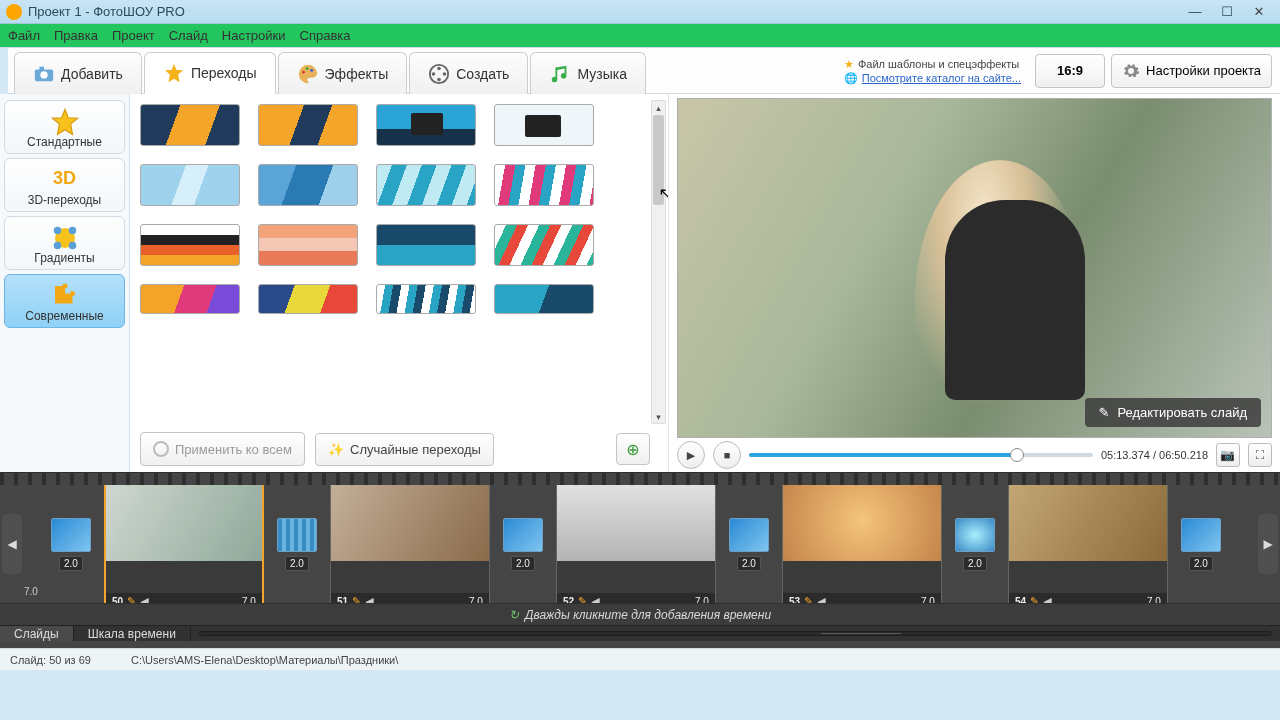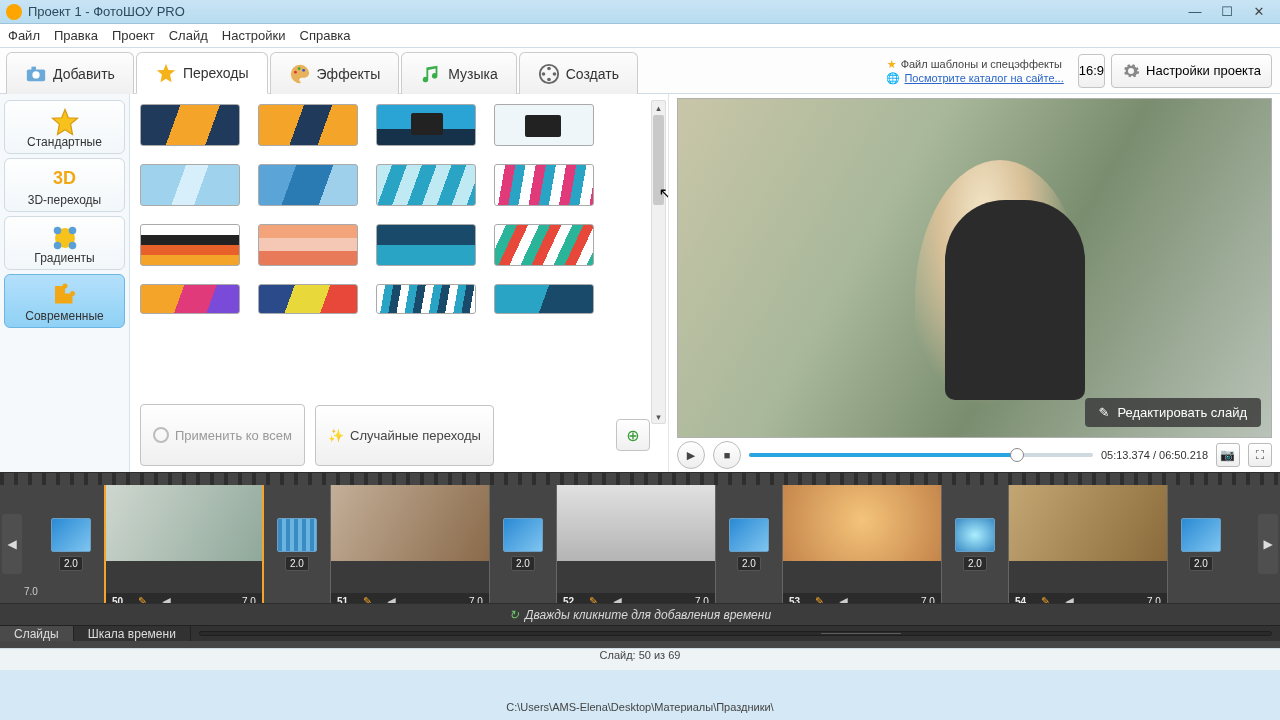--- a/index.html
+++ b/index.html
@@ -4,54 +4,54 @@
 <style>
 * { box-sizing: border-box; margin: 0; padding: 0; font-family: "Segoe UI", Tahoma, sans-serif; }
 body { width: 1280px; height: 720px; overflow: hidden; background: #d4e8f5; font-size: 12px; }
 
 .titlebar { height: 24px; background: linear-gradient(#c8e4f4, #b8dcf0); display: flex; align-items: center; padding: 0 6px; color: #2b4a5e; font-size: 13px; border-bottom: 1px solid #9fc4d8; }
 .titlebar .app-icon { width: 16px; height: 16px; background: orange; border-radius: 50%; margin-right: 6px; }
 .titlebar .title { flex: 1; }
 .titlebar .win-btn { width: 30px; height: 18px; margin-left: 2px; display: flex; align-items: center; justify-content: center; cursor: pointer; color:#2b4a5e;}
 .titlebar .close { color:#444; }
 
-.menubar { height: 24px; background: #ffffff; border-bottom: 1px solid #cfdce5; display: flex; align-items: center; padding: 0 8px; gap: 14px; color: #333; font-size: 13px; }
+.menubar { height: 24px; background: #22c55e; border-bottom: 1px solid #cfdce5; display: flex; align-items: center; padding: 0 8px; gap: 14px; color: #333; font-size: 13px; }
 .menubar span { cursor: default; }
 
-.toolbar-row { height: 46px; background: #fdfdfd; display: flex; align-items: stretch; border-bottom: 1px solid #cfdce5; }
+.toolbar-row { height: 46px; background: #fdfdfd; display: flex; align-items: stretch; border-bottom: 1px solid #cfdce5; margin-left: 8px; }
 
 .main-tabs { display: flex; padding: 4px 6px 0 6px; gap: 0; }
 .main-tab { display: flex; align-items: center; gap: 6px; padding: 0 18px; border: 1px solid #ccc; border-bottom: none; background: linear-gradient(#fdfdfd,#f0f0f0); border-radius: 6px 6px 0 0; cursor: pointer; font-size: 14px; color:#333; margin-right:2px; height:42px;}
 .main-tab.active { background: #fff; border-bottom: 1px solid #fff; position: relative; z-index: 2; }
 .tab-icon { width: 22px; height: 22px; display:inline-block; }
 
 .right-tools { margin-left: auto; display: flex; align-items: center; gap: 6px; padding: 4px 8px; }
 .info-links { font-size: 11px; line-height: 14px; margin-right: 8px; }
 .info-links .l1 { color:#444; display:flex; align-items:center; gap:4px;}
 .info-links .l2 a { color: #2a66c9; text-decoration: underline; }
 .tool-btn { border: 1px solid #c4c4c4; background: linear-gradient(#fff,#f0f0f0); border-radius: 4px; padding: 6px 10px; display: flex; align-items: center; gap: 6px; cursor: pointer; font-size: 13px; height:34px;}
-.tool-btn.small { padding: 6px 0; font-weight:normal; }
+.tool-btn.small { padding: 6px 21px; font-weight:bold; }
 
 .workarea { display: flex; height: 378px; background: #fff; }
 
 .left-cats { width: 130px; background: #f5f9fc; border-right: 1px solid #d7e3ec; padding: 6px 4px; display: flex; flex-direction: column; gap:4px;}
 .cat { border:1px solid #d0dbe3; border-radius:6px; text-align:center; padding:6px 2px 4px; cursor:pointer; background:linear-gradient(#fefefe,#f2f7fa); font-size:12px; color:#333;}
 .cat.sel { background: linear-gradient(#b4e0fb,#8fd1f5); border-color:#6bb6e2; }
 .cat .cicon { width:30px; height:26px; margin: 0 auto 2px; display:block; }
 
 .trans-grid-wrap { flex:1; position:relative; padding:10px 18px 4px 10px; overflow:hidden; }
 .trans-grid { display:grid; grid-template-columns: repeat(4, 100px); gap: 18px 18px; align-content:start; }
 .thumb { width:100px; height:42px; border:1px solid #aaa; border-radius:3px; cursor:pointer; }
 .scroll-track { position:absolute; right:2px; top:6px; bottom:48px; width:15px; background:#f0f0f0; border:1px solid #ddd; border-radius:2px; }
 .scroll-thumb { position:absolute; left:1px; right:1px; top:14px; height:90px; background:#c9c9c9; border-radius:2px; }
 .scroll-arrow { position:absolute; left:0; right:0; height:13px; display:flex; align-items:center; justify-content:center; font-size:9px; color:#555; cursor:pointer;}
 .cursor-img { position:absolute; top:90px; right:-4px; font-size:16px; pointer-events:none; }
 
 .grid-actions { position:absolute; bottom:6px; left:10px; right:18px; display:flex; gap:10px; align-items:center; }
-.ga-btn { border:1px solid #c4c4c4; background:linear-gradient(#fff,#f0f0f0); border-radius:4px; padding:22px 12px; display:flex; align-items:center; gap:6px; cursor:pointer; font-size:13px; color:#444;}
+.ga-btn { border:1px solid #c4c4c4; background:linear-gradient(#fff,#f0f0f0); border-radius:4px; padding:8px 12px; display:flex; align-items:center; gap:6px; cursor:pointer; font-size:13px; color:#444;}
 .ga-btn.disabled { color:#9a9a9a; }
 .ga-small { margin-left:auto; width:34px; height:32px; justify-content:center; padding:0; }
 
 .preview-pane { width: 612px; background:#fff; border-left:1px solid #e0e6ea; padding: 4px 8px 0 8px; display:flex; flex-direction:column; }
 .preview-img { flex:1; background: linear-gradient(120deg,#c9c6a8 0%, #a8b79a 35%, #7a8d6f 60%, #b9c3b8 100%); border:1px solid #b0b0b0; position:relative; overflow:hidden; }
 .preview-img::before { content:""; position:absolute; left:40%; top:18%; width:170px; height:280px; background: radial-gradient(ellipse at 40% 20%, #f4e6c8 0%, #d8c098 30%, transparent 60%); border-radius:50% 50% 40% 40%; }
 .preview-img .person { position:absolute; left:45%; top:30%; width:140px; height:200px; background:#2b2b2b; border-radius:60px 60px 10px 10px; }
 .edit-slide { position:absolute; right:10px; bottom:10px; background:rgba(60,60,60,.85); color:#fff; padding:7px 14px; border-radius:4px; display:flex; align-items:center; gap:8px; font-size:13px; cursor:pointer; }
 
 .player-bar { height:34px; display:flex; align-items:center; gap:8px; padding:4px 0; }
@@ -68,33 +68,33 @@
 .tl-nav { position:absolute; top:50%; transform:translateY(-50%); width:20px; height:60px; background:rgba(80,80,80,.9); color:#ddd; display:flex; align-items:center; justify-content:center; cursor:pointer; border-radius:3px; z-index:3;}
 .tl-nav.left{ left:2px; } .tl-nav.right { right:2px; }
 
 .tl-tran { width:50px; text-align:center; }
 .tl-tran .tt-thumb { width:40px; height:34px; margin:0 auto 4px; border:1px solid #6aa0c8; background:linear-gradient(135deg,#2a8ad4,#7fc5f0); border-radius:2px; }
 .tl-tran .tt-dur { background:#2b2b2b; color:#eee; font-size:10px; padding:1px 4px; border:1px solid #555; border-radius:2px; display:inline-block; }
 
 .tl-slide { width:160px; border:1px solid #666; background:#3a3a3a; border-radius:2px; }
 .tl-slide.sel { border:2px solid #f4a428; }
 .tl-slide .s-thumb { height:82px; background:linear-gradient(120deg,#b8c4cf,#89a0af); position:relative; }
-.tl-slide .s-bar { height:16px; background:#2b2b2b; color:#eee; font-size:10px; display:flex; align-items:center; padding:0 6px; gap:15px;margin-top:32px; }
+.tl-slide .s-bar { height:16px; background:#2b2b2b; color:#eee; font-size:10px; display:flex; align-items:center; padding:0 6px; gap:4px;margin-top:32px; }
 .tl-slide .s-bar .num { font-weight:bold; }
 .tl-slide .s-bar .dur { margin-left:auto; }
 .tl-slide .s-bar .ico { color:#f4a428; font-size:11px; }
 
 .music-hint { height:22px; color:#d8d8d8; font-size:12px; display:flex; align-items:center; justify-content:center; gap:6px; background:#3c3c3c; border-top:1px solid #2e2e2e; font-style:italic;}
 .tl-tabs { height:16px; background:#323232; display:flex; align-items:stretch; border-top:1px solid #222;}
 .tl-tab { padding:0 14px; color:#ddd; display:flex; align-items:center; font-size:12px; border-right:1px solid #222; cursor:pointer; }
 .tl-tab.active { background:#4a4a4a; }
 .tl-scroll { flex:1; margin:5px 8px; background:#2a2a2a; border:1px solid #1e1e1e; border-radius:3px; position:relative; }
 .tl-scroll .tls-thumb{ position:absolute; left:58%; top:1px; bottom:1px; width:80px; background:#5a5a5a; border-radius:2px; }
 
-.statusbar { height:22px; background:#eef3f6; border-top:1px solid #cfdce5; display:flex; align-items:center; font-size:11px; color:#444; padding:0 10px; gap:40px;flex-direction:column;}
+.statusbar { height:22px; background:#eef3f6; border-top:1px solid #cfdce5; display:flex; align-items:center; font-size:11px; color:#444; padding:0 10px; gap:40px;}
 
 svg { display:block; }
 </style>
 </head>
 <body>
 
 <div class="titlebar">
   <span class="app-icon"></span>
   <span class="title">Проект 1 - ФотоШОУ PRO</span>
   <span class="win-btn">—</span>
@@ -138,36 +138,36 @@
             <circle cx="7" cy="10" r="1.5" fill="#d33"></circle>
             <circle cx="11" cy="6" r="1.5" fill="#3a3"></circle>
             <circle cx="16" cy="8" r="1.5" fill="#35d"></circle>
           </svg>
         </span>
       <span>Эффекты</span>
     </div>
     <div class="main-tab">
       <span class="tab-icon">
           <svg viewBox="0 0 24 24">
-            <path d="M9 18a3 3 0 11-2-2.8V5l12-2v11a3 3 0 11-2-2.8V6L9 7.5z" fill="#3aae4a"></path>
-          </svg>
-        </span>
-      <span>Музыка</span>
-    </div>
-    <div class="main-tab">
-      <span class="tab-icon">
-          <svg viewBox="0 0 24 24">
             <circle cx="12" cy="12" r="10" fill="none" stroke="#666" stroke-width="2"></circle>
             <circle cx="12" cy="6" r="2" fill="#666"></circle>
             <circle cx="18" cy="12" r="2" fill="#666"></circle>
             <circle cx="12" cy="18" r="2" fill="#666"></circle>
             <circle cx="6" cy="12" r="2" fill="#666"></circle>
           </svg>
         </span>
       <span>Создать</span>
+    </div>
+    <div class="main-tab">
+      <span class="tab-icon">
+          <svg viewBox="0 0 24 24">
+            <path d="M9 18a3 3 0 11-2-2.8V5l12-2v11a3 3 0 11-2-2.8V6L9 7.5z" fill="#3aae4a"></path>
+          </svg>
+        </span>
+      <span>Музыка</span>
     </div>
   </div>
 
   <div class="right-tools">
     <div class="info-links">
       <div class="l1">
           <span style="color:#f6b21b">★</span>
           <span>Файл шаблоны и спецэффекты</span>
         </div>
       <div class="l2" style="display:flex;align-items:center;gap:4px;">

